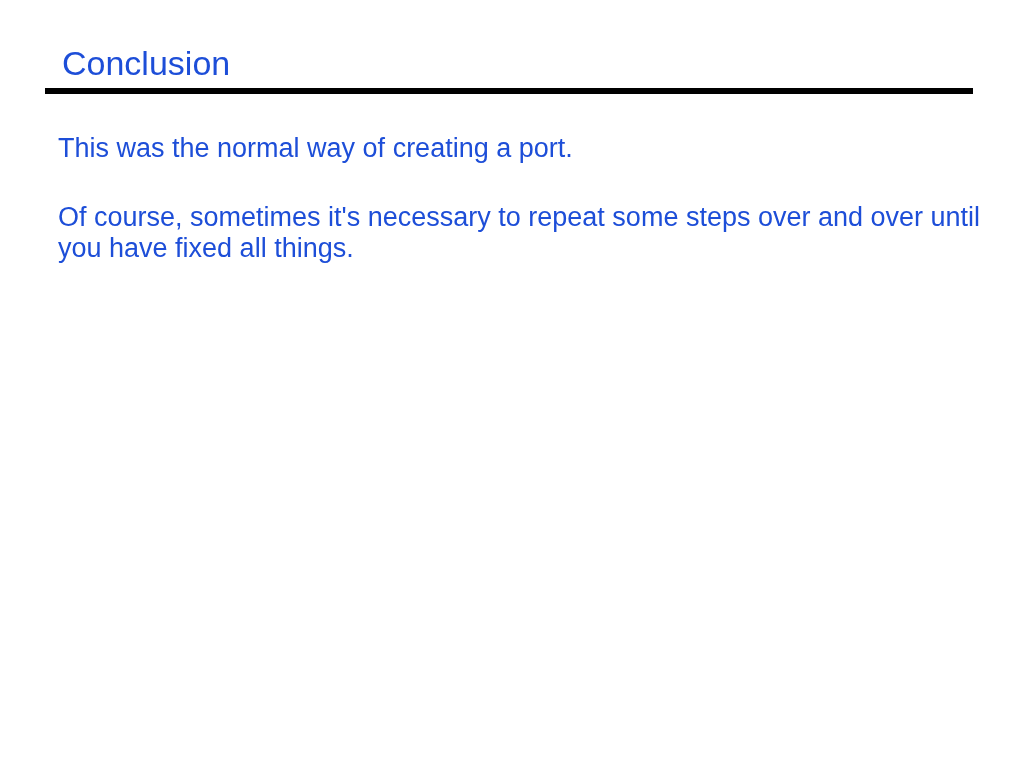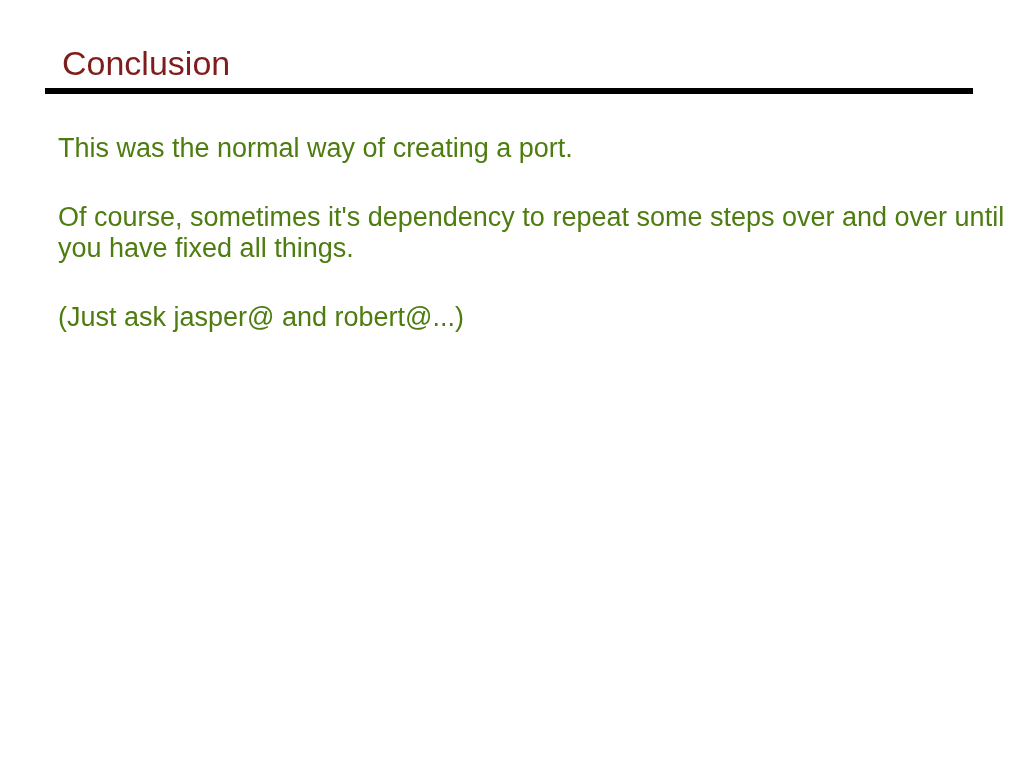--- a/index.html
+++ b/index.html
@@ -17,21 +17,21 @@
     color: #000000;
   }
   .slide-title {
     position: absolute;
     left: 62px;
     top: 46px;
     margin: 0;
     font-size: 34px;
     font-weight: 400;
     line-height: 1;
-    color: #7f1d1d;
+    color: #1d4ed8;
     letter-spacing: 0px;
   }
   .title-rule {
     position: absolute;
     left: 45px;
     top: 88px;
     width: 928px;
     height: 6px;
     background: #000000;
   }
@@ -39,31 +39,30 @@
     position: absolute;
     left: 58px;
     top: 133px;
     width: 950px;
   }
   .content p {
     margin: 0 0 38px 0;
     font-size: 27px;
     font-weight: 400;
     line-height: 31px;
-    color: #4d7c0f;
+    color: #1d4ed8;
     white-space: pre; 
   }
 </style>
 </head>
 <body>
 
 <div class="slide">
   <h1 class="slide-title">Conclusion</h1>
 
   <div class="title-rule"></div>
 
   <div class="content">
     <p>This was the normal way of creating a port.</p>
-    <p>Of course, sometimes it's dependency to repeat some steps over and over until
+    <p>Of course, sometimes it's necessary to repeat some steps over and over until
 you have fixed all things.</p>
-    <p>(Just ask jasper@ and robert@...)</p>
   </div>
 </div>
 
 </body></html>

